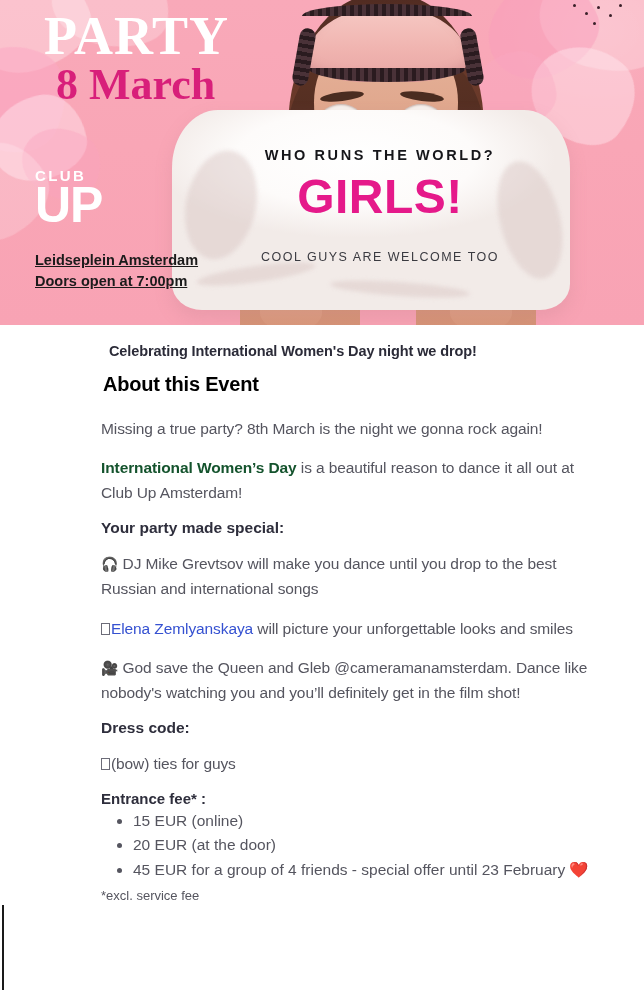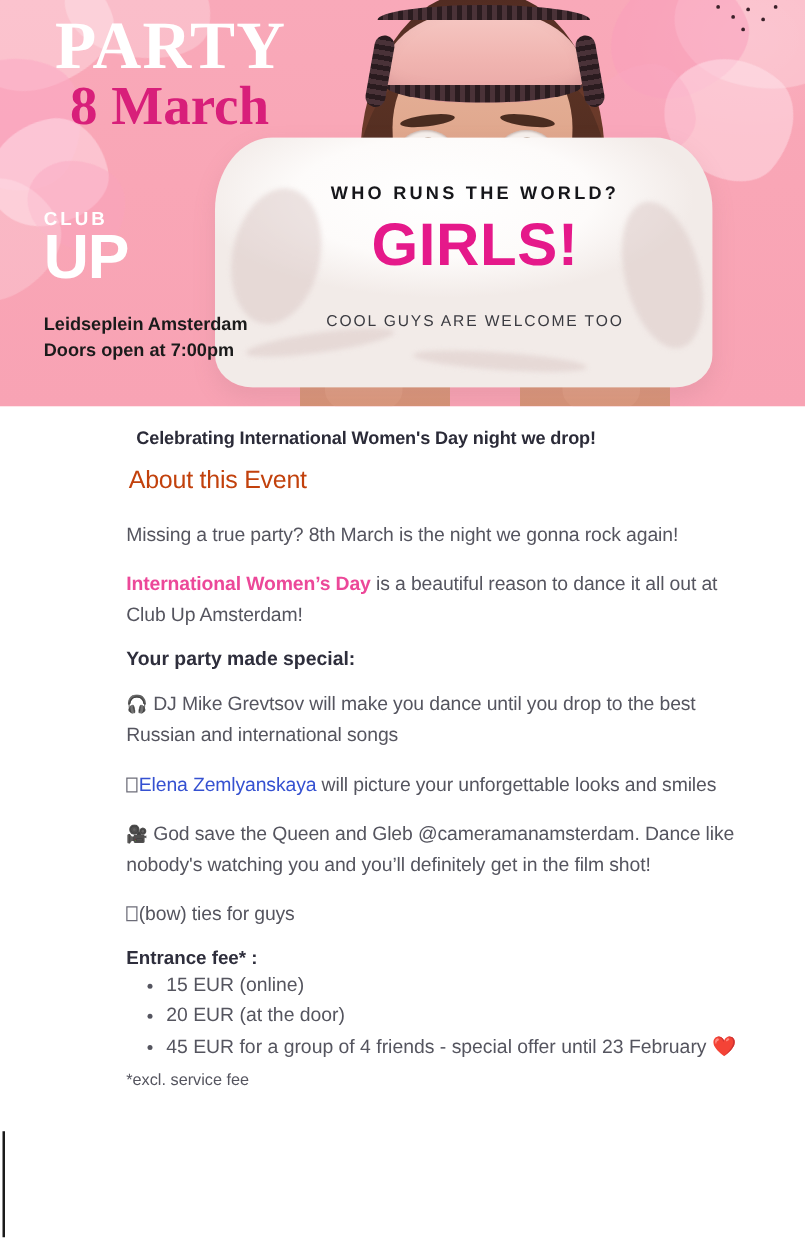--- a/index.html
+++ b/index.html
@@ -255,20 +255,21 @@
     margin-top: 1px;
   }
   .venue {
     position: absolute;
     left: 35px; top: 250px;
     z-index: 6;
     color: #1b1b1b;
     font-size: 14.5px;
     font-weight: bold;
     line-height: 1.42;
+    text-decoration: underline;
   }
   .pillow-text {
     position: absolute;
     z-index: 7;
     text-align: center;
     width: 330px;
     left: 215px;
   }
   .who-runs {
     position: absolute;
@@ -303,33 +304,33 @@
   }
   .tagline {
     font-size: 14.5px;
     font-weight: bold;
     color: #2b2b38;
     margin: 0 0 14px 8px;
     letter-spacing: -0.1px;
   }
   .about-heading {
     font-size: 20px;
-    font-weight: normal;
-    color: #c2410c;
+    font-weight: bold;
+    color: #000000;
     margin: 0 0 20px 2px;
     letter-spacing: -0.2px;
   }
   .para {
     font-size: 15.5px;
     line-height: 1.62;
     margin: 12px 0 14px 0;
     color: #55555f;
     letter-spacing: -0.1px;
   }
-  .para b { color: #ec4899; font-weight: bold; }
+  .para b { color: #14532d; font-weight: bold; }
   .link {
     color: #3551d1;
     text-decoration: none;
   }
   .emoji {
     font-family: "DejaVu Sans", sans-serif;
     font-size: 14px;
   }
   .tofu {
     display: inline-block;
@@ -469,20 +470,21 @@
   </p>
 
   <p class="para">
     <span class="tofu"></span><a class="link" href="#">Elena Zemlyanskaya</a><span> will picture your unforgettable looks and smiles</span>
   </p>
 
   <p class="para">
     <span class="emoji">🎥</span><span> God save the Queen and Gleb @cameramanamsterdam. Dance like nobody's watching you and you’ll definitely get in the film shot!</span>
   </p>
 
+  <p class="sub-heading">Dress code:</p>
 
 
   <p class="para">
     <span class="tofu"></span><span>(bow) ties for guys</span>
   </p>
 
   <p class="fee-heading">Entrance fee* :</p>
 
   <ul class="fees">
     <li>15 EUR (online)</li>

